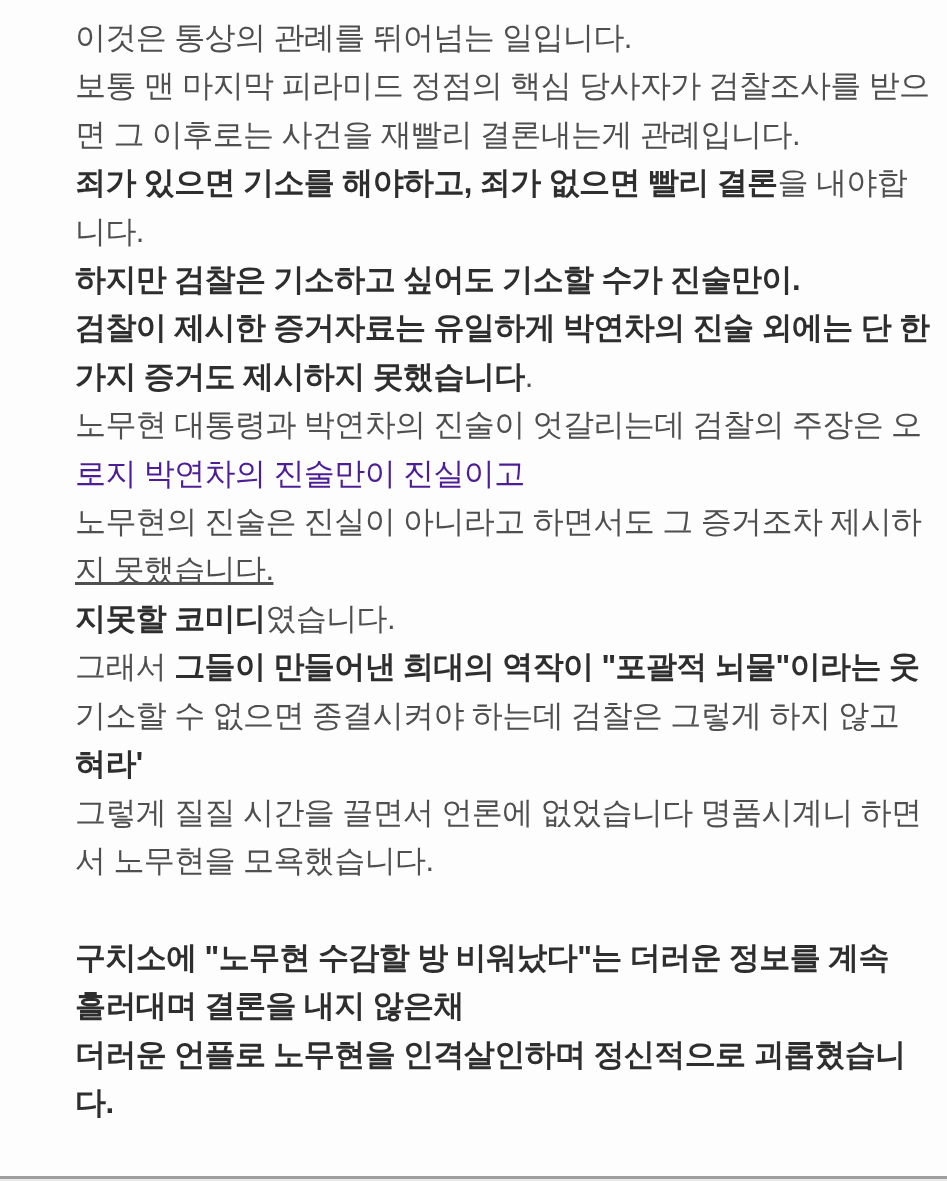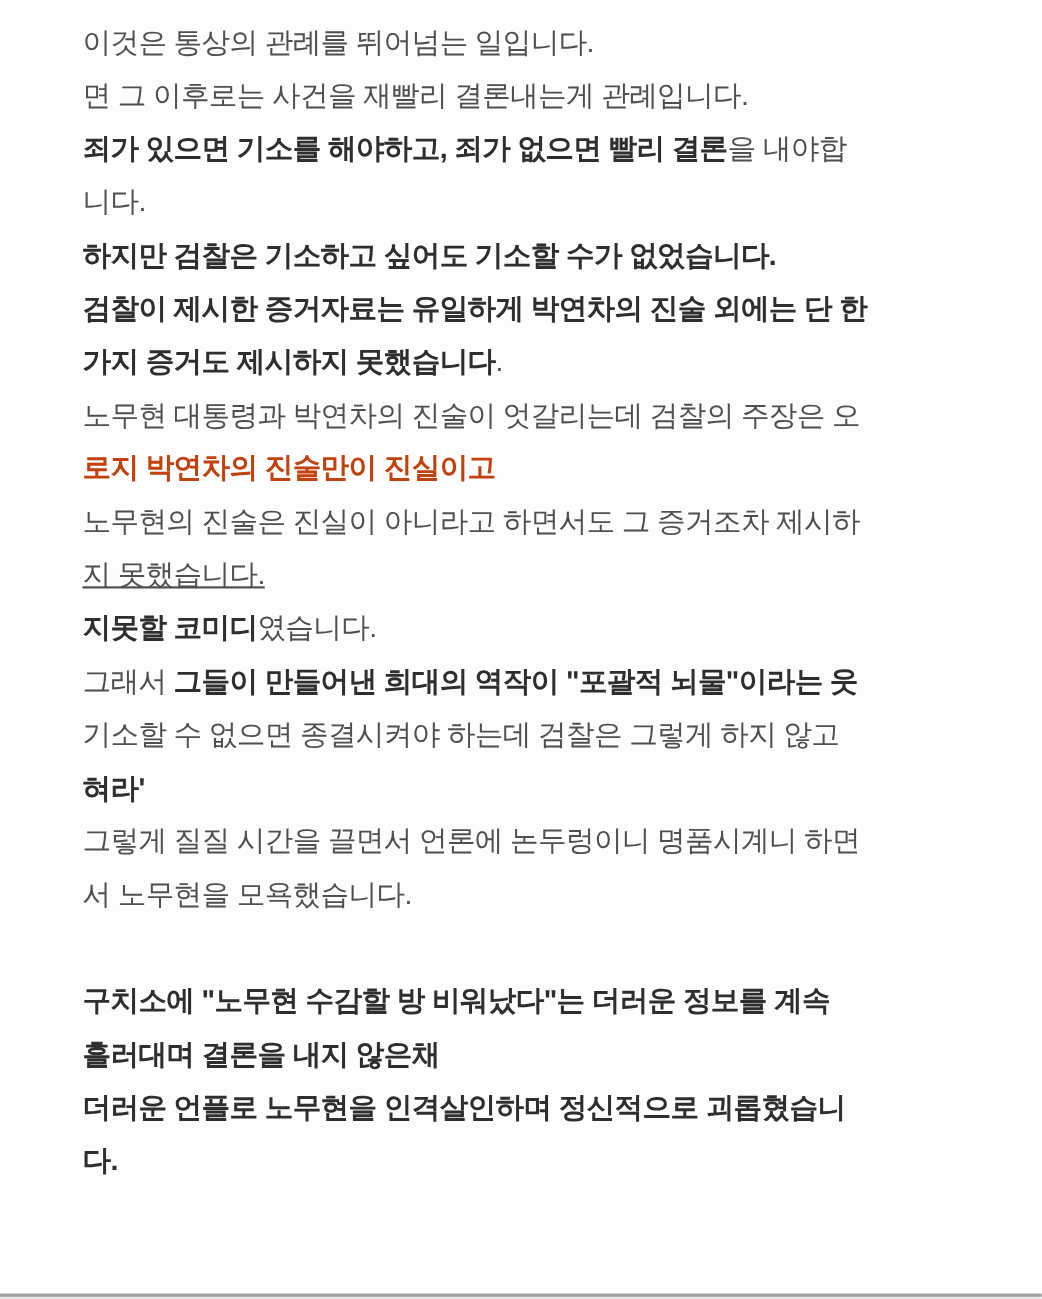--- a/index.html
+++ b/index.html
@@ -14,21 +14,21 @@
     font-family: "Liberation Sans", sans-serif;
   }
   .post {
     position: absolute;
     left: 75px;
     top: 14px;
     right: 0;
   }
   .line {
     display: block;
-    font-size: 26px;
+    font-size: 31px;
     line-height: 48.4px;
     min-height: 48.4px;
     letter-spacing: -0.6px;
     white-space: nowrap;
   }
   .seg { font-weight: 400; }
   .seg.bold { font-weight: 700; text-align: center; }
   .divider {
     position: absolute;
     left: 0;
@@ -42,35 +42,36 @@
     width: 947px;
     bottom: 0;
     height: 2px;
   }
 </style>
 </head>
 <body style="background: rgb(253, 253, 253);">
 
 <div class="post">
     <div class="line"><span class="seg" style="color: rgb(79, 79, 79);">이것은 통상의 관례를 뛰어넘는 일입니다.</span></div>
+    <div class="line"><span class="seg" style="color: rgb(79, 79, 79);">보통 맨 마지막 피라미드 정점의 핵심 당사자가 검찰조사를 받으</span></div>
     <div class="line"><span class="seg" style="color: rgb(79, 79, 79);">면 그 이후로는 사건을 재빨리 결론내는게 관례입니다.</span></div>
     <div class="line"><span class="seg bold" style="color: rgb(46, 46, 46);">죄가 있으면 기소를 해야하고, 죄가 없으면 빨리 결론</span><span class="seg" style="color: rgb(79, 79, 79);">을 내야합</span></div>
     <div class="line"><span class="seg" style="color: rgb(79, 79, 79);">니다.</span></div>
-    <div class="line"><span class="seg bold" style="color: rgb(46, 46, 46);">하지만 검찰은 기소하고 싶어도 기소할 수가 없었습니다.</span></div>
+    <div class="line"><span class="seg bold" style="color: rgb(46, 46, 46);">하지만 검찰은 기소하고 싶어도 기소할 수가 진술만이.</span></div>
     <div class="line"><span class="seg bold" style="color: rgb(46, 46, 46);">검찰이 제시한 증거자료는 유일하게 박연차의 진술 외에는 단 한</span></div>
     <div class="line"><span class="seg bold" style="color: rgb(46, 46, 46);">가지 증거도 제시하지 못했습니다</span><span class="seg" style="color: rgb(79, 79, 79);">.</span></div>
     <div class="line"><span class="seg" style="color: rgb(79, 79, 79);">노무현 대통령과 박연차의 진술이 엇갈리는데 검찰의 주장은 오</span></div>
-    <div class="line"><span class="seg" style="color: #c2410c; font-weight: bold;">로지 박연차의 진술만이 진실이고</span></div>
+    <div class="line"><span class="seg" style="color: #4c1d95;">로지 박연차의 진술만이 진실이고</span></div>
     <div class="line"><span class="seg" style="color: rgb(79, 79, 79);">노무현의 진술은 진실이 아니라고 하면서도 그 증거조차 제시하</span></div>
     <div class="line"><span class="seg" style="color: rgb(79, 79, 79); text-decoration: underline;">지 못했습니다.</span></div>
     <div class="line"><span class="seg bold" style="color: rgb(46, 46, 46);">지못할 코미디</span><span class="seg" style="color: rgb(79, 79, 79);">였습니다.</span></div>
     <div class="line"><span class="seg" style="color: rgb(79, 79, 79);">그래서 </span><span class="seg bold" style="color: rgb(46, 46, 46);">그들이 만들어낸 희대의 역작이 "포괄적 뇌물"이라는 웃</span></div>
     <div class="line"><span class="seg" style="color: rgb(79, 79, 79);">기소할 수 없으면 종결시켜야 하는데 검찰은 그렇게 하지 않고</span></div>
     <div class="line"><span class="seg bold" style="color: rgb(46, 46, 46);">혀라'</span></div>
-    <div class="line"><span class="seg" style="color: rgb(79, 79, 79);">그렇게 질질 시간을 끌면서 언론에 논두렁이니 명품시계니 하면</span></div>
+    <div class="line"><span class="seg" style="color: rgb(79, 79, 79);">그렇게 질질 시간을 끌면서 언론에 없었습니다 명품시계니 하면</span></div>
     <div class="line"><span class="seg" style="color: rgb(79, 79, 79);">서 노무현을 모욕했습니다.</span></div>
     <div class="line"></div>
     <div class="line"><span class="seg bold" style="color: rgb(46, 46, 46);">구치소에 "노무현 수감할 방 비워났다"는 더러운 정보를 계속</span></div>
     <div class="line"><span class="seg bold" style="color: rgb(46, 46, 46);">흘러대며 결론을 내지 않은채</span></div>
     <div class="line"><span class="seg bold" style="color: rgb(46, 46, 46);">더러운 언플로 노무현을 인격살인하며 정신적으로 괴롭혔습니</span></div>
     <div class="line"><span class="seg bold" style="color: rgb(46, 46, 46);">다.</span></div>
   </div>
 <div class="divider" style="background: rgb(159, 159, 159);"></div>
 <div class="divider-under" style="background: rgb(233, 233, 233);"></div>
 

